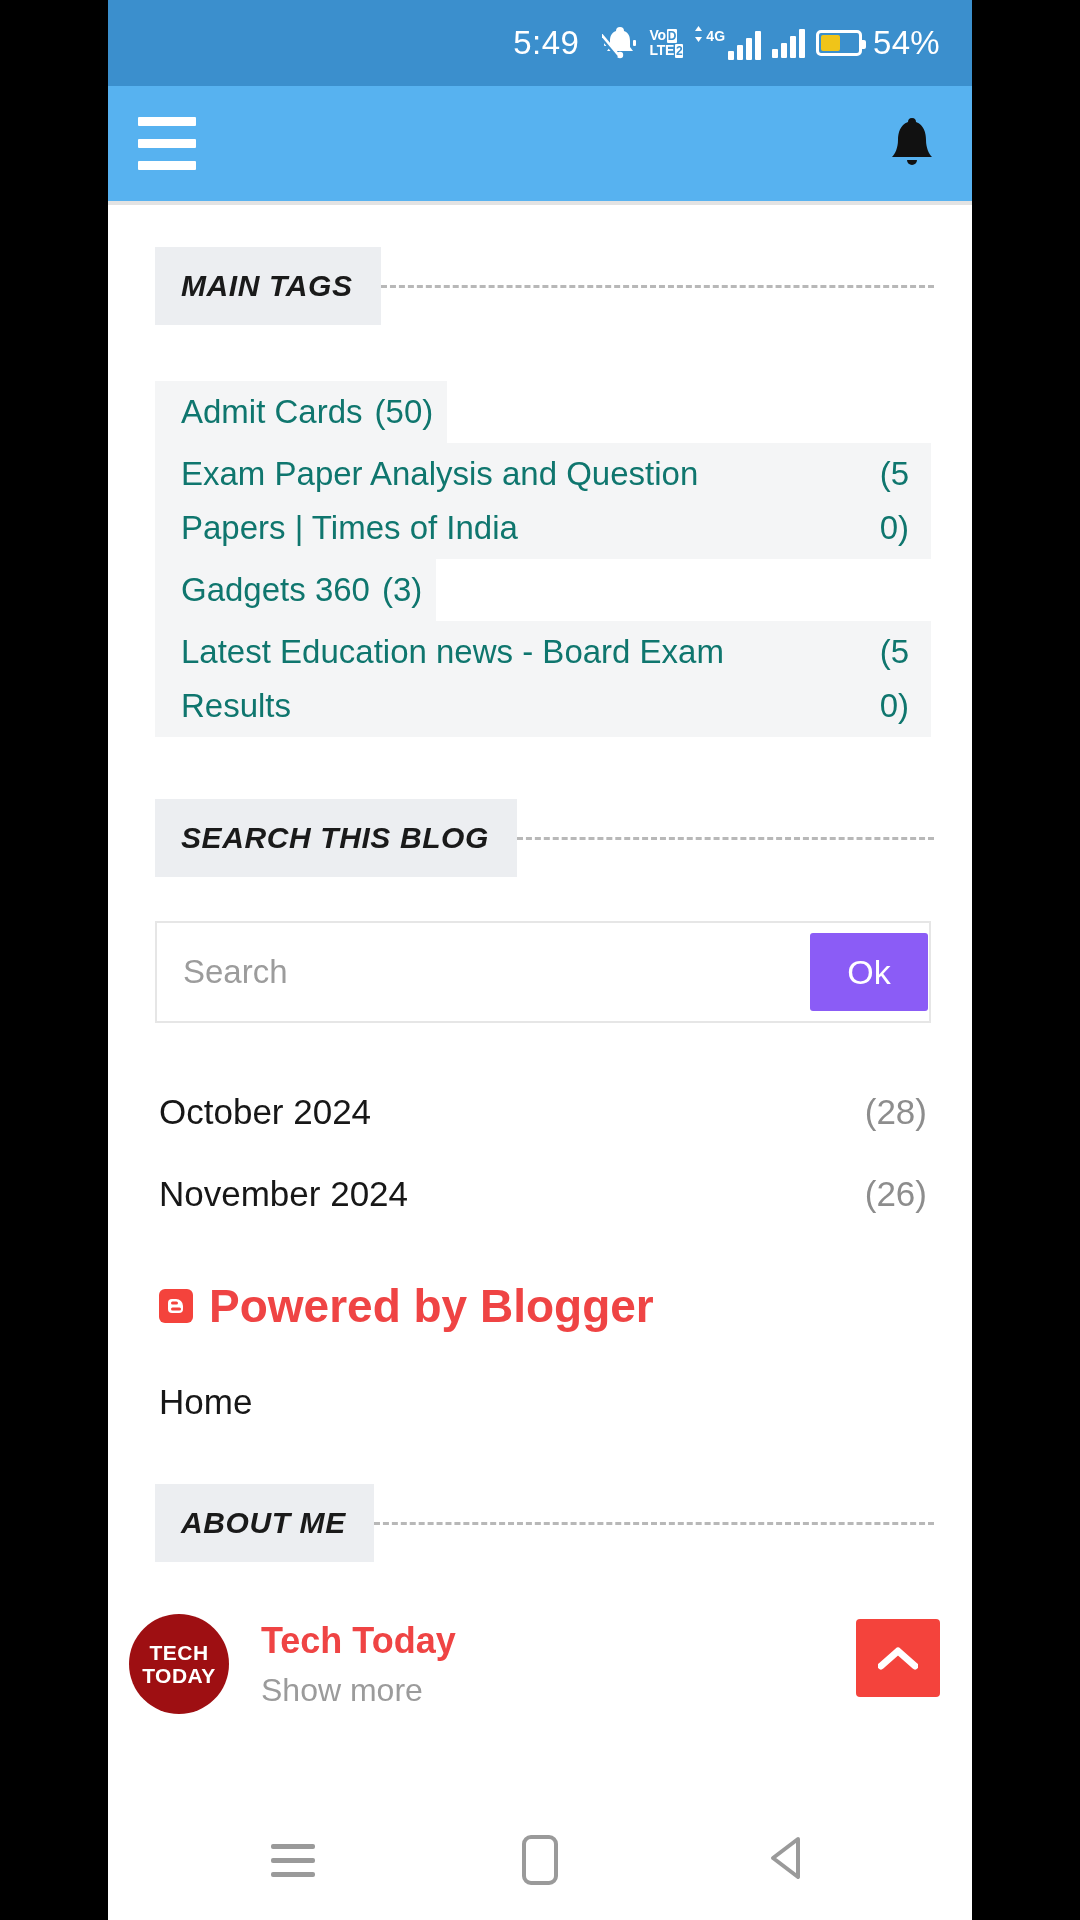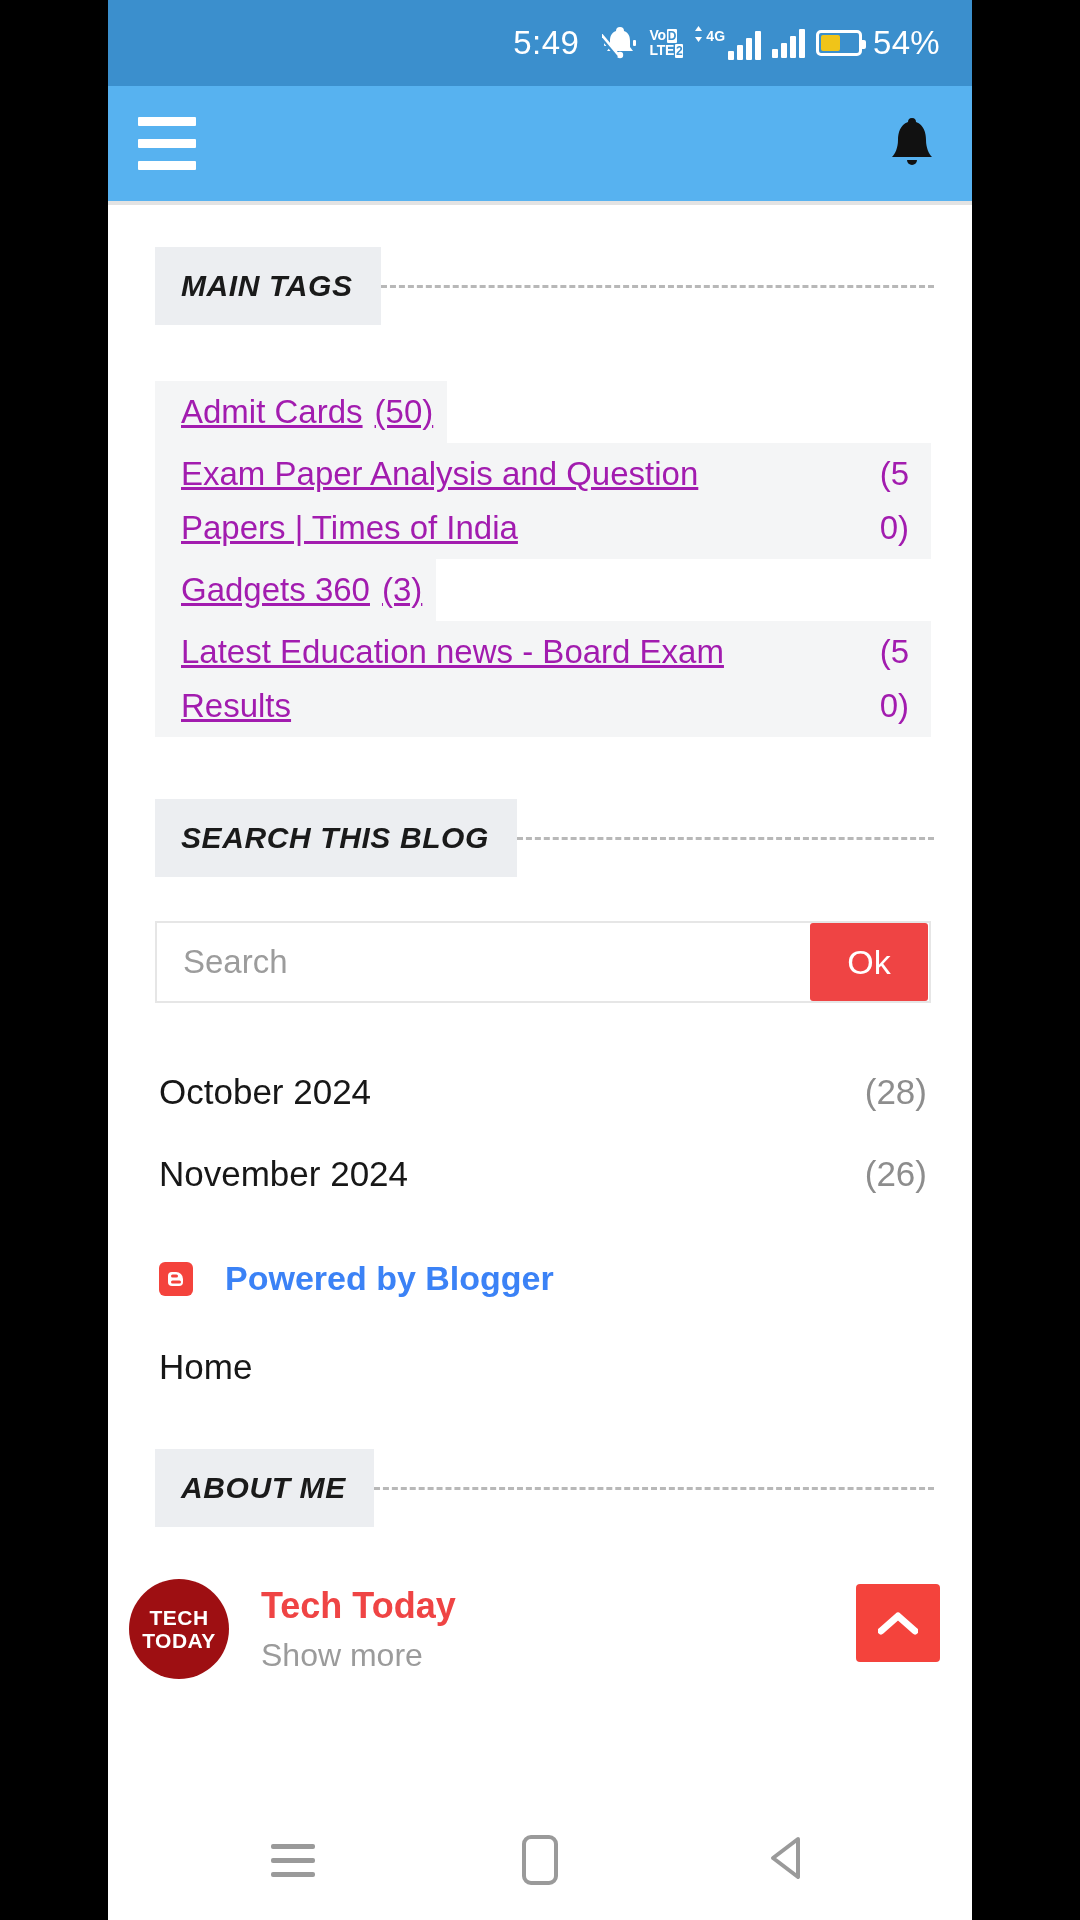--- a/index.html
+++ b/index.html
@@ -131,22 +131,21 @@
     margin-right: 38px;
     height: 0;
   }
 
   .tag-list { margin-top: 56px; padding: 0 41px 0 47px; }
   .tag-row {
     display: flex;
     align-items: flex-end;
     font-size: 33px;
     line-height: 54px;
-    color: #a21caf;
-    text-decoration: underline;
+    color: #0f766e;
   }
   .tag-row .nm {
     background: #f4f5f6;
     padding: 4px 0 4px 26px;
   }
   .tag-row .ct {
     background: #f4f5f6;
     padding: 4px 14px 4px 12px;
     white-space: pre-line;
     text-align: right;
@@ -161,39 +160,39 @@
     position: absolute; right: 22px; top: 4px;
     background: transparent;
     padding: 0;
     width: 70px;
     line-height: 54px;
   }
 
   
   .searchbox {
     margin: 44px 41px 0 47px;
-    height: 82px;
+    height: 102px;
     border: 2px solid #e6e6e6;
     display: flex;
     align-items: center;
     background: #fff;
   }
   .searchbox input {
     flex: 1;
     border: 0; outline: 0;
     font-size: 33px;
     color: #1a1a1a;
     padding: 0 26px;
     font-family: "Liberation Sans", sans-serif;
     background: transparent;
   }
   .searchbox input::placeholder { color: #9c9c9c; }
   .ok-btn {
     width: 118px; height: 78px;
-    background: #ef4444;
+    background: #8b5cf6;
     color: #fff;
     border: 0;
     font-size: 34px;
     font-family: "Liberation Sans", sans-serif;
     cursor: pointer;
     border-radius: 3px;
     margin-right: 1px;
   }
 
   
@@ -207,21 +206,21 @@
 
   
   .blogger {
     display:flex; align-items:center; gap:16px;
     margin-top: 44px; padding-left: 51px;
   }
   .blogger .logo {
     width: 34px; height: 34px; background:#f4433c;
     border-radius: 6px; display:flex; align-items:center; justify-content:center;
   }
-  .blogger .txt { font-size: 34px; font-weight: 700; color:#3b82f6;margin-left:16px; }
+  .blogger .txt { font-size: 46px; font-weight: 700; color:#ef4444; }
 
   .home-link {
     margin-top: 49px; padding-left: 51px;
     font-size: 35px; color:#171717;
   }
 
   .profile {
     display:flex; align-items:center;
     margin-top: 52px; padding-left: 21px; position: relative;
   }

